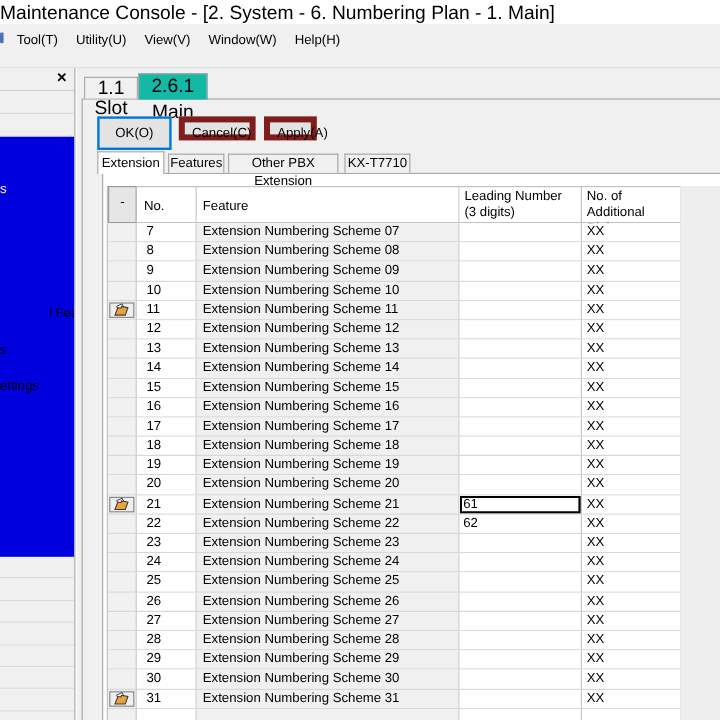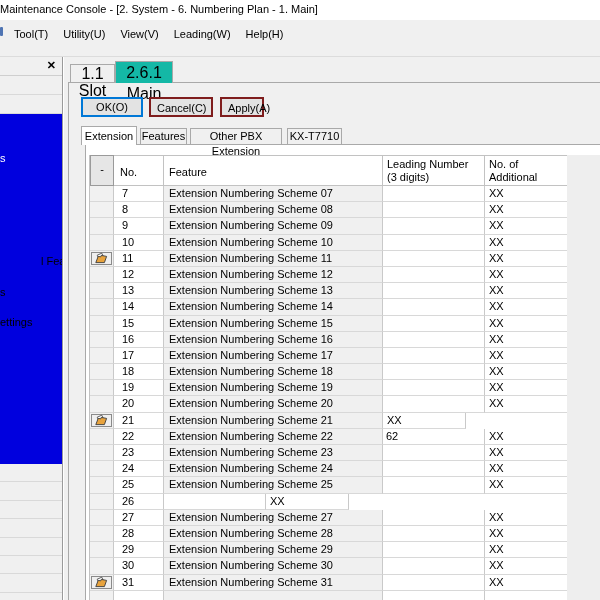--- a/index.html
+++ b/index.html
@@ -1,21 +1,21 @@
 <!DOCTYPE html>
 <html><head>
 <meta charset="utf-8">
 <style>
   html,body{margin:0;padding:0;}
   .screen{position:relative;width:600px;height:600px;overflow:hidden;
     background:#f0f0f0;font-family:"Liberation Sans",sans-serif;color:#000;}
 
   
   .titlebar{position:absolute;left:0;top:0;width:600px;height:20px;background:#ffffff;}
-  .titlebar span{position:absolute;left:0px;top:3px;font-size:11px;white-space:nowrap;}
+  .titlebar span{position:absolute;left:0px;top:3px;font-size:16px;white-space:nowrap;}
   .menubar{position:absolute;left:0;top:20px;width:600px;height:22px;background:#f0f0f0;}
   .menu-frag{position:absolute;left:0;top:7px;width:3px;height:9px;background:#4f74b3;border-radius:1px;}
   .menu-items{position:absolute;left:12px;top:4px;white-space:nowrap;}
   .menu-item{display:inline-block;font-size:11px;margin-right:11px;padding:1px 2px;}
   .topline{position:absolute;left:0;top:56px;width:600px;height:1px;background:#dcdcdc;}
 
   
   .lp-header{position:absolute;left:0;top:57px;width:62px;height:18px;background:#f0f0f0;border-bottom:1px solid #cfcfcf;}
   .lp-close{position:absolute;right:6px;top:2px;font-size:11px;font-weight:bold;line-height:13px;cursor:default;}
   .tree{position:absolute;left:0;top:76px;width:62px;height:524px;background:#f0f0f0;overflow:hidden;}
@@ -28,24 +28,24 @@
   .lp-border2{position:absolute;left:63px;top:57px;width:1px;height:543px;background:#ffffff;}
 
   
   .bigpage{position:absolute;left:68px;top:82px;width:545px;height:530px;background:#f0f0f0;border:1px solid #a9a9a9;box-sizing:border-box;z-index:1;}
   .tab{position:absolute;box-sizing:border-box;background:#f0f0f0;border:1px solid #a9a9a9;border-bottom:none;
        font-size:16px;text-align:center;z-index:2;}
   .tab.active{background:#14b8a6;z-index:3;}
   .tab-slot{left:70px;top:64px;width:45px;height:18px;line-height:17px;}
   .tab-main{left:115px;top:61px;width:58px;height:22px;line-height:21px;}
 
-  .btn{position:absolute;box-sizing:border-box;background:#e3e3e3;border:2px solid #7f1d1d;
+  .btn{position:absolute;box-sizing:border-box;background:#e3e3e3;border:5px solid #7f1d1d;
        font-size:11px;text-align:center;line-height:17px;z-index:4;}
   .btn.focused{border:2px solid #0078d7;line-height:15px;}
-  .btn-ok{left:81px;top:97px;width:62px;height:20px;}
+  .btn-ok{left:81px;top:97px;width:62px;height:28px;}
   .btn-cancel{left:149px;top:97px;width:64px;height:20px;}
   .btn-apply{left:220px;top:97px;width:44px;height:20px;}
 
   .innerpage{position:absolute;left:85px;top:144px;width:528px;height:470px;background:#ffffff;border:1px solid #a9a9a9;box-sizing:border-box;z-index:1;}
   .subtab{position:absolute;box-sizing:border-box;background:#f0f0f0;border:1px solid #a9a9a9;border-bottom:none;
         font-size:11px;text-align:center;z-index:2;}
   .subtab.active{background:#ffffff;z-index:3;}
   .st-0{left:81px;top:126px;width:56px;height:19px;line-height:18px;}
   .st-1{left:140px;top:128px;width:47px;height:16px;line-height:15px;}
   .st-2{left:190px;top:128px;width:92px;height:16px;line-height:15px;}
@@ -80,21 +80,21 @@
 <body>
 
 <div class="screen">
 
   <div class="titlebar">
     <span>Maintenance Console - [2. System - 6. Numbering Plan - 1. Main]</span>
   </div>
 
   <div class="menubar">
     <div class="menu-frag"></div>
-    <div class="menu-items"><span class="menu-item">Tool(T)</span><span class="menu-item">Utility(U)</span><span class="menu-item">View(V)</span><span class="menu-item">Leading(W)</span><span class="menu-item">Help(H)</span></div>
+    <div class="menu-items"><span class="menu-item">Tool(T)</span><span class="menu-item">Utility(U)</span><span class="menu-item">View(V)</span><span class="menu-item">Window(W)</span><span class="menu-item">Help(H)</span></div>
   </div>
 
   <div class="topline"></div>
 
   <div class="lp-header">
     <span class="lp-close">✕</span>
   </div>
   <div class="tree">
     <div class="tree-row"></div>
     <div class="tree-row"></div>
@@ -262,20 +262,21 @@
         <div class="td gut w-gut">
           <div class="folder-btn">
             <svg width="15" height="12" viewBox="0 0 15 12">
               <path d="M3.2 3.2 L7.8 1.2 L9.6 5.2 L5 7.4 Z" fill="#ffffff" stroke="#3a3a3a" stroke-width="0.8"></path>
               <path d="M1.8 10.6 L4.2 4.4 L6.8 4.8 L7.2 3.4 L12.6 4.4 L10.4 10.6 Z" fill="#E8A33D" stroke="#3a3a3a" stroke-width="0.9"></path>
             </svg>
           </div>
         </div>
         <div class="td no w-no">21</div>
         <div class="td feat w-feat">Extension Numbering Scheme 21</div>
+        <div class="td lead w-lead selected">61</div>
         <div class="td add w-add">XX</div>
       </div>
       <div class="trow">
         <div class="td gut w-gut"></div>
         <div class="td no w-no">22</div>
         <div class="td feat w-feat">Extension Numbering Scheme 22</div>
         <div class="td lead w-lead">62</div>
         <div class="td add w-add">XX</div>
       </div>
       <div class="trow">
@@ -295,20 +296,21 @@
       <div class="trow">
         <div class="td gut w-gut"></div>
         <div class="td no w-no">25</div>
         <div class="td feat w-feat">Extension Numbering Scheme 25</div>
         <div class="td lead w-lead"></div>
         <div class="td add w-add">XX</div>
       </div>
       <div class="trow">
         <div class="td gut w-gut"></div>
         <div class="td no w-no">26</div>
+        <div class="td feat w-feat">Extension Numbering Scheme 26</div>
         <div class="td lead w-lead"></div>
         <div class="td add w-add">XX</div>
       </div>
       <div class="trow">
         <div class="td gut w-gut"></div>
         <div class="td no w-no">27</div>
         <div class="td feat w-feat">Extension Numbering Scheme 27</div>
         <div class="td lead w-lead"></div>
         <div class="td add w-add">XX</div>
       </div>

